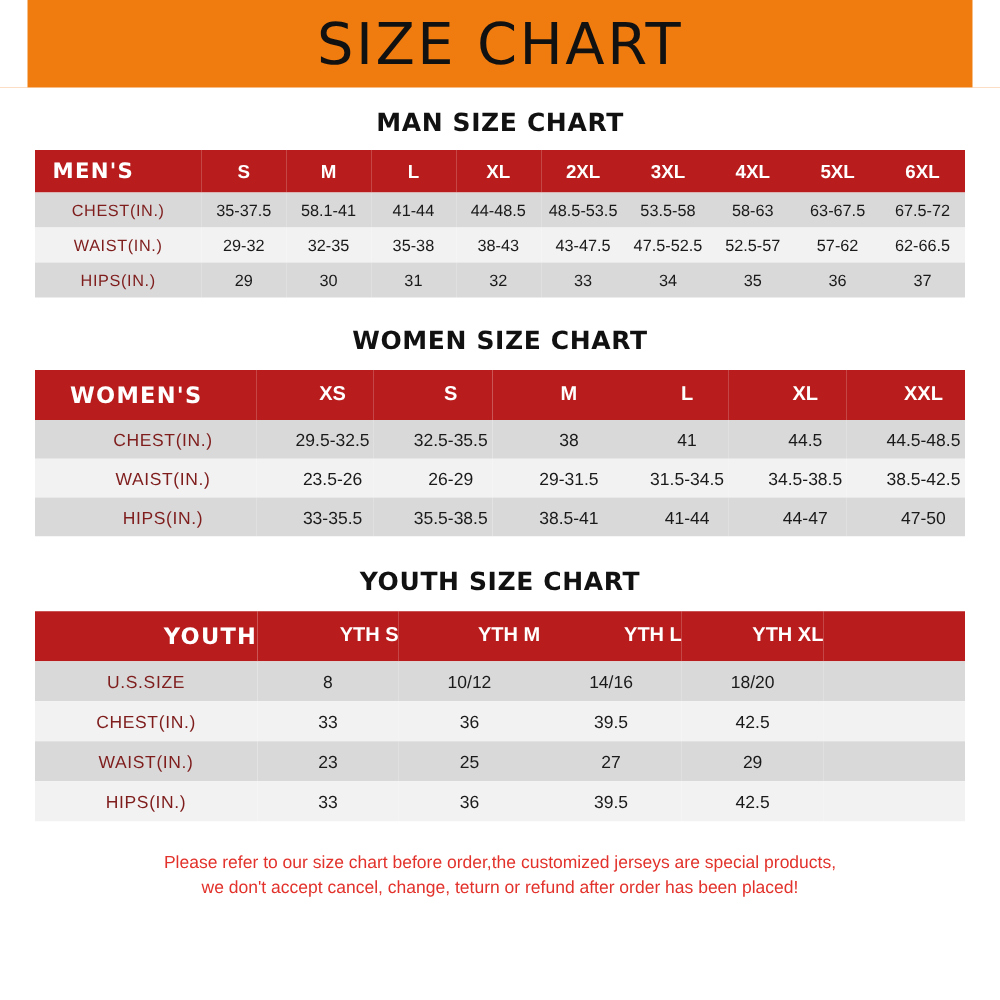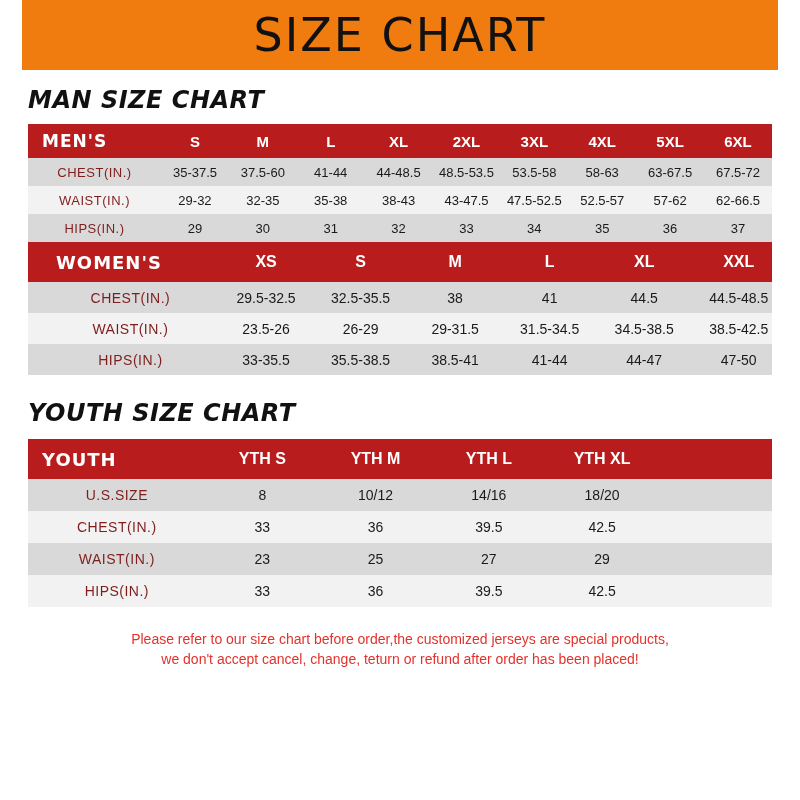--- a/index.html
+++ b/index.html
@@ -53,26 +53,26 @@
     height: 70px;
     background: #ffffff;
   }
 
   .content {
     padding: 0 28px;
     box-sizing: border-box;
   }
 
   .section-title {
+    text-align: center;
     font-family: "DejaVu Sans", sans-serif;
     font-weight: bold;
-    font-size: 24px;
+    font-size: 20px;
     color: #111111;
     letter-spacing: 0.5px;
-    font-style: italic;
   }
   .t1 { margin-top: 16px; margin-bottom: 10px; }
   .t2 { margin-top: 22px; margin-bottom: 12px; }
   .t3 { margin-top: 24px; margin-bottom: 12px; }
 
   table.size-table {
     width: 100%;
     border-collapse: collapse;
     table-layout: fixed;
   }
@@ -109,21 +109,21 @@
     text-align: center;
   }
 
   
   #women-table th, #women-table td { height: 31px; font-size: 14px; padding-left: 28px; }
   #women-table thead th { height: 40px; font-size: 16px; }
   #women-table thead th.rowlabel { font-size: 18px; }
 
   
   #youth-table th, #youth-table td { height: 32px; font-size: 14px; }
-  #youth-table thead th { height: 40px; font-size: 16px; }
+  #youth-table thead th { height: 40px; font-size: 16px; text-align: right; }
   #youth-table thead th.rowlabel { font-size: 18px; }
 
   .footnote {
     margin-top: 22px;
     text-align: center;
     color: #e2322b;
     font-size: 14px;
     line-height: 1.45;
     font-family: "Liberation Sans", sans-serif;
     padding: 0 6px;
@@ -157,21 +157,21 @@
           <th>3XL</th>
           <th>4XL</th>
           <th>5XL</th>
           <th>6XL</th>
         </tr>
       </thead>
       <tbody>
         <tr class="odd">
           <td class="rowlabel">CHEST(IN.)</td>
           <td>35-37.5</td>
-          <td>37.5-60</td>
+          <td>58.1-41</td>
           <td>41-44</td>
           <td>44-48.5</td>
           <td>48.5-53.5</td>
           <td>53.5-58</td>
           <td>58-63</td>
           <td>63-67.5</td>
           <td>67.5-72</td>
         </tr>
         <tr class="even">
           <td class="rowlabel">WAIST(IN.)</td>
@@ -193,20 +193,21 @@
           <td>32</td>
           <td>33</td>
           <td>34</td>
           <td>35</td>
           <td>36</td>
           <td>37</td>
         </tr>
       </tbody>
     </table>
 
+    <div class="section-title t2">WOMEN SIZE CHART</div>
 
     <table class="size-table" id="women-table">
       <thead>
         <tr>
           <th class="rowlabel" style="width:20%">WOMEN'S</th>
           <th>XS</th>
           <th>S</th>
           <th>M</th>
           <th>L</th>
           <th>XL</th>

